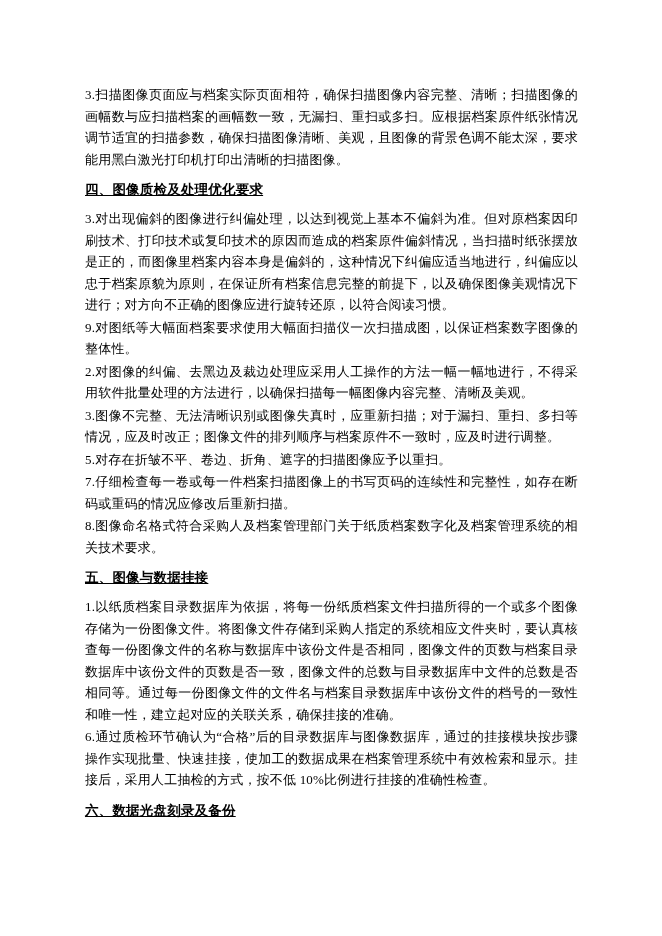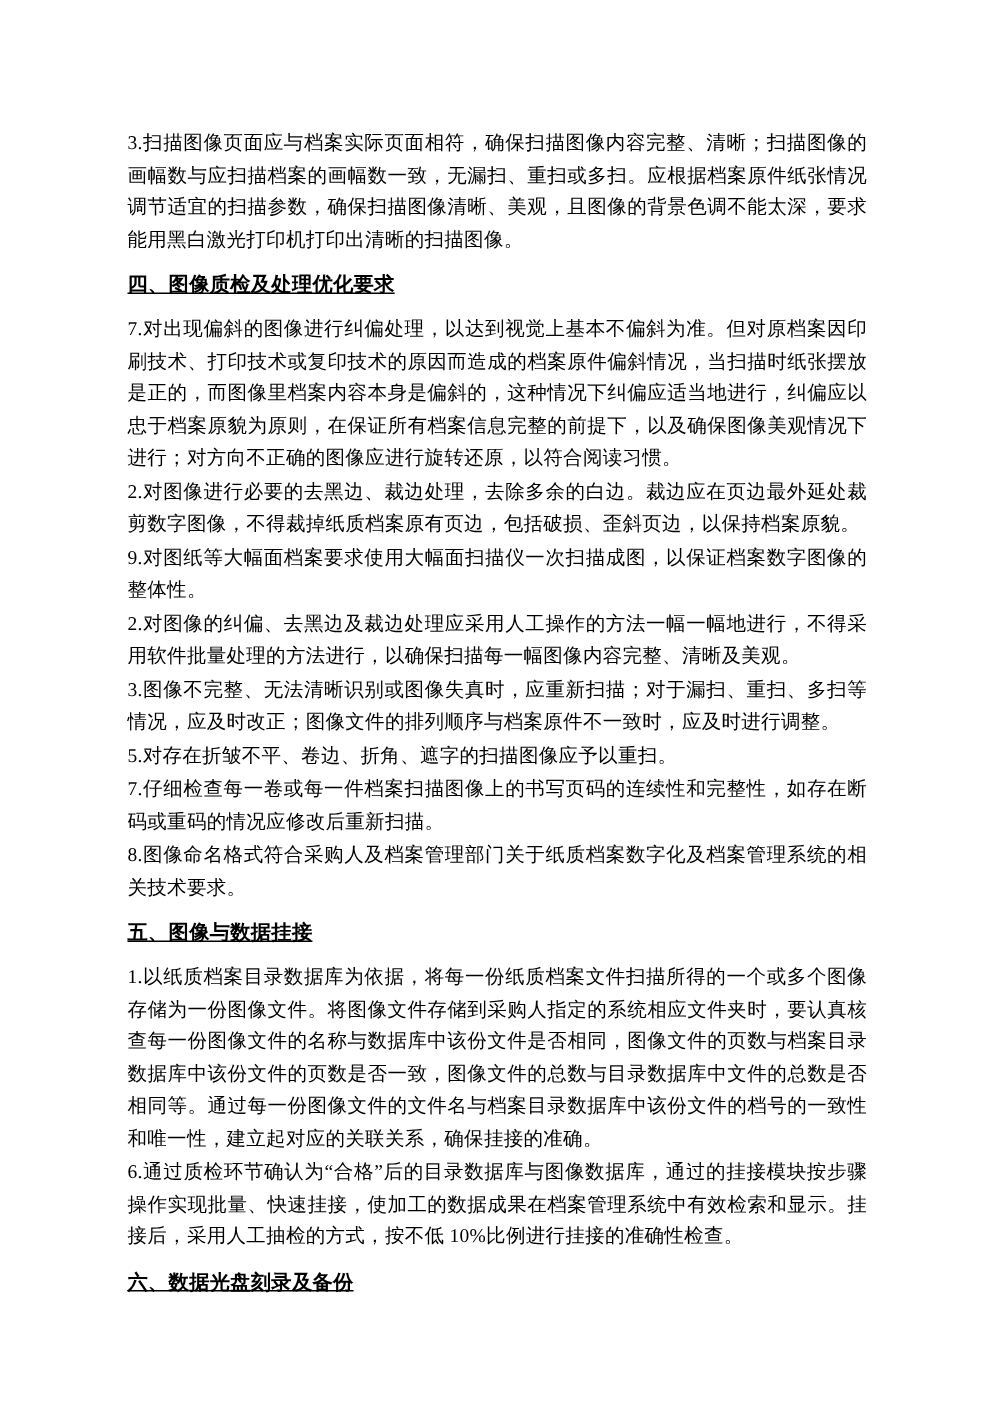--- a/index.html
+++ b/index.html
@@ -41,22 +41,21 @@
 </style>
 </head>
 <body>
 
 <div class="page">
 
   <p class="para">3.扫描图像页面应与档案实际页面相符，确保扫描图像内容完整、清晰；扫描图像的画幅数与应扫描档案的画幅数一致，无漏扫、重扫或多扫。应根据档案原件纸张情况调节适宜的扫描参数，确保扫描图像清晰、美观，且图像的背景色调不能太深，要求能用黑白激光打印机打印出清晰的扫描图像。</p>
 
   <h3 class="heading">四、图像质检及处理优化要求</h3>
 
-  <p class="para">7.对出现偏斜的图像进行纠偏处理，以达到视觉上基本不偏斜为准。但对原档案因印刷技术、打印技术或复印技术的原因而造成的档案原件偏斜情况，当扫描时纸张摆放是正的，而图像里档案内容本身是偏斜的，这种情况下纠偏应适当地进行，纠偏应以忠于档案原貌为原则，在保证所有档案信息完整的前提下，以及确保图像美观情况下进行；对方向不正确的图像应进行旋转还原，以符合阅读习惯。</p>
-  <p class="para">2.对图像进行必要的去黑边、裁边处理，去除多余的白边。裁边应在页边最外延处裁剪数字图像，不得裁掉纸质档案原有页边，包括破损、歪斜页边，以保持档案原貌。</p>
+  <p class="para">3.对出现偏斜的图像进行纠偏处理，以达到视觉上基本不偏斜为准。但对原档案因印刷技术、打印技术或复印技术的原因而造成的档案原件偏斜情况，当扫描时纸张摆放是正的，而图像里档案内容本身是偏斜的，这种情况下纠偏应适当地进行，纠偏应以忠于档案原貌为原则，在保证所有档案信息完整的前提下，以及确保图像美观情况下进行；对方向不正确的图像应进行旋转还原，以符合阅读习惯。</p>
   <p class="para">9.对图纸等大幅面档案要求使用大幅面扫描仪一次扫描成图，以保证档案数字图像的整体性。</p>
   <p class="para">2.对图像的纠偏、去黑边及裁边处理应采用人工操作的方法一幅一幅地进行，不得采用软件批量处理的方法进行，以确保扫描每一幅图像内容完整、清晰及美观。</p>
   <p class="para">3.图像不完整、无法清晰识别或图像失真时，应重新扫描；对于漏扫、重扫、多扫等情况，应及时改正；图像文件的排列顺序与档案原件不一致时，应及时进行调整。</p>
   <p class="para">5.对存在折皱不平、卷边、折角、遮字的扫描图像应予以重扫。</p>
   <p class="para">7.仔细检查每一卷或每一件档案扫描图像上的书写页码的连续性和完整性，如存在断码或重码的情况应修改后重新扫描。</p>
   <p class="para">8.图像命名格式符合采购人及档案管理部门关于纸质档案数字化及档案管理系统的相关技术要求。</p>
 
   <h3 class="heading">五、图像与数据挂接</h3>
 
   <p class="para">1.以纸质档案目录数据库为依据，将每一份纸质档案文件扫描所得的一个或多个图像存储为一份图像文件。将图像文件存储到采购人指定的系统相应文件夹时，要认真核查每一份图像文件的名称与数据库中该份文件是否相同，图像文件的页数与档案目录数据库中该份文件的页数是否一致，图像文件的总数与目录数据库中文件的总数是否相同等。通过每一份图像文件的文件名与档案目录数据库中该份文件的档号的一致性和唯一性，建立起对应的关联关系，确保挂接的准确。</p>

